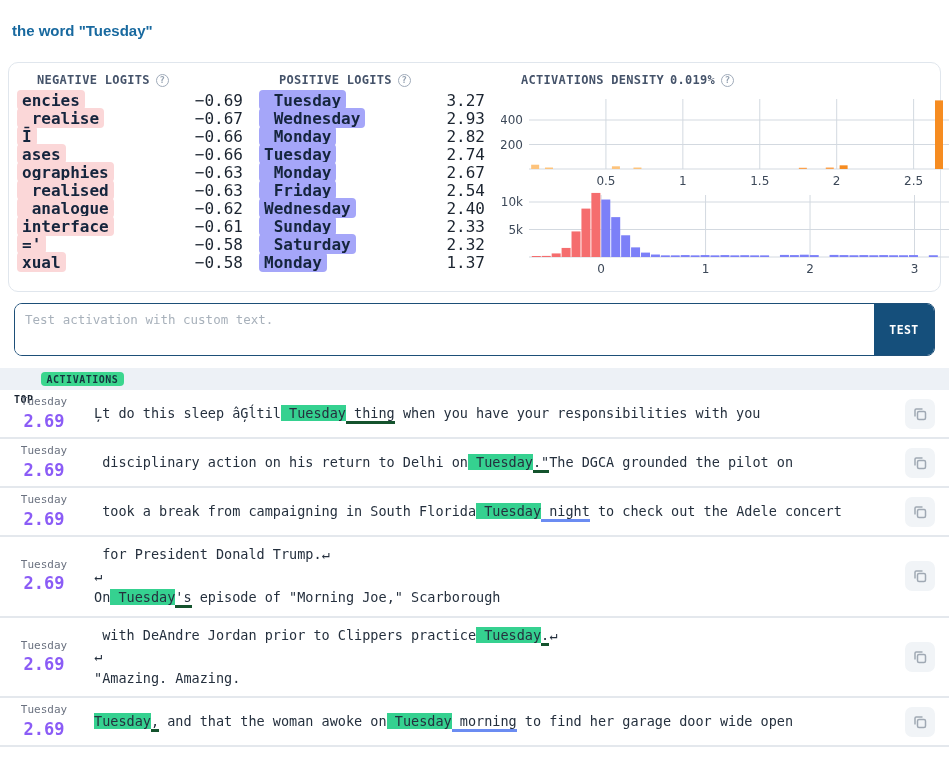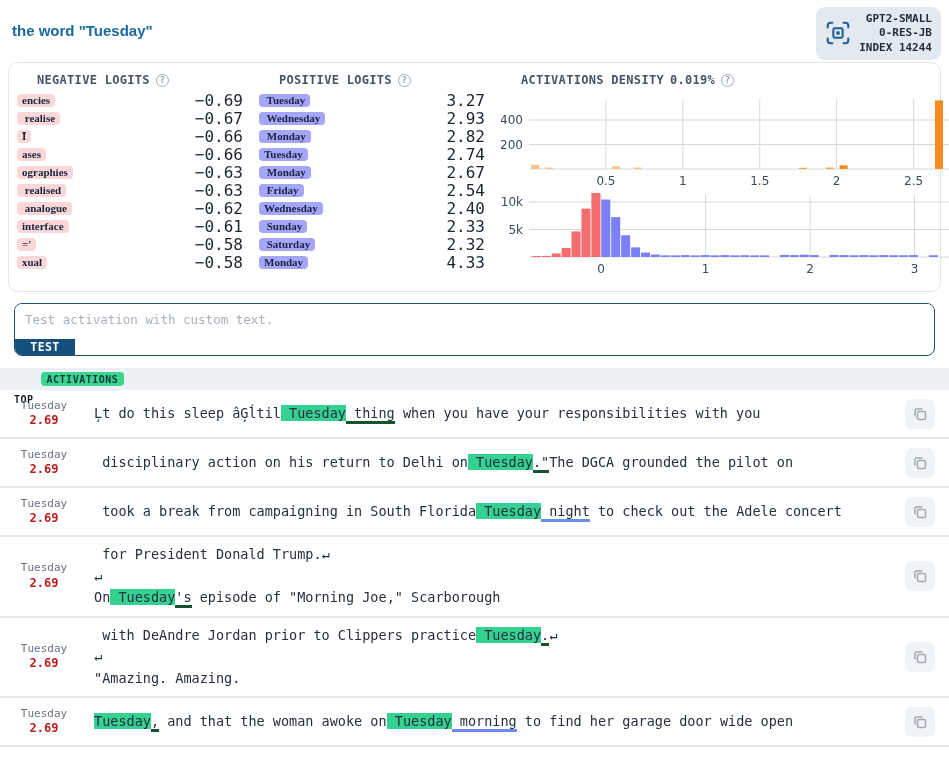--- a/index.html
+++ b/index.html
@@ -29,32 +29,32 @@
     display: flex; align-items: center; gap: 6px; margin-bottom: 4px;
     font-size: 12px; font-weight: 700; letter-spacing: 0.3px; color: #45536a; padding-left: 20px;
   }
   .qicon {
     width: 13px; height: 13px; border: 1.3px solid #a0abba; border-radius: 50%;
     color: #93a0b0; font-size: 9px; font-weight: 700; line-height: 10px;
     display: inline-flex; align-items: center; justify-content: center; cursor: pointer;
   }
   .logit-row { display: flex; justify-content: space-between; align-items: center; height: 18px; }
   .chip {
-    font-size: 11px; font-weight: 700; padding: 0.5px 5px; border-radius: 4px;
-    color: #15253d; white-space: pre; max-width: 165px; overflow: hidden; font-family: Liberation Serif, serif;
+    font-size: 16px; font-weight: 700; padding: 0.5px 5px; border-radius: 4px;
+    color: #15253d; white-space: pre; max-width: 165px; overflow: hidden;
   }
   .chip.neg { background: #fbd7d8; }
   .chip.pos { background: #a5a6f9; }
   .logit-val { font-size: 16px; color: #1b2430; }
   svg.hist { display: block; }
   svg.hist text { font-family: "DejaVu Sans", sans-serif; font-size: 12px; fill: #3c4858; }
   
   .test-wrap {
     display: flex; margin: 11px 14px 0 14px; height: 53px;
-    border: 1.5px solid #1d4f78; border-radius: 8px; overflow: hidden; background: #fff; flex-direction: column;
+    border: 1.5px solid #1d4f78; border-radius: 8px; overflow: hidden; background: #fff;
   }
   .test-input {
     flex: 1; border: none; outline: none; resize: none; padding: 8px 10px;
     font-family: "DejaVu Sans Mono", monospace; font-size: 12.5px; color: #333;
   }
   .test-input::placeholder { color: #a8b1bb; }
   .test-btn {
     flex: none; width: 60px; background: #154f7b; color: #fff; border: none; cursor: pointer;
     font-family: "DejaVu Sans Mono", monospace; font-size: 11.5px; font-weight: 700; letter-spacing: 0.4px;
   }
@@ -64,52 +64,35 @@
     display: flex; align-items: center; gap: 7px; padding: 0 14px;
   }
   .top-label { font-size: 10px; font-weight: 700; color: #16202e; letter-spacing: 0.5px; margin-top: 40px; }
   .act-badge {
     background: #3bd68e; color: #15353f; font-size: 10px; font-weight: 700;
     padding: 1.5px 6px; border-radius: 4px; letter-spacing: 0.5px; text-align: center;
   }
   .act-row { display: flex; align-items: center; border-bottom: 2px solid #e4e8ed; min-height: 49px; }
   .act-left { width: 88px; flex: none; text-align: center; }
   .act-token-label { font-size: 11px; color: #6b7280; line-height: 1.3; }
-  .act-val { font-size: 12px; font-weight: 700; color: #b91c1c; line-height: 1.3; }
+  .act-val { font-size: 17px; font-weight: 700; color: #8b5cf6; line-height: 1.3; }
   .act-text { flex: 1; padding: 7px 4px 7px 6px; font-size: 13.5px; color: #25303e; line-height: 21.5px; white-space: pre-wrap; }
   .seg-h { background: #35d190; }
   .seg-r { border-bottom: 3px solid #14532d; }
   .seg-b { border-bottom: 3px solid #6b8cf2; }
   .copy-btn {
     flex: none; width: 30px; height: 30px; margin-right: 14px; border: none; border-radius: 7px;
     background: #f1f4f7; display: flex; align-items: center; justify-content: center; cursor: pointer;
   }
 </style>
 </head>
 <body>
 
 <div class="header">
   <div class="title">the word "Tuesday"</div>
-  <div class="model-badge">
-    <svg width="28" height="28" viewBox="0 0 30 30">
-      <g stroke="#1b5f93" stroke-width="2.2" fill="none" stroke-linecap="round">
-        <path d="M4 9 V7 a3 3 0 0 1 3-3 h2"></path>
-        <path d="M21 4 h2 a3 3 0 0 1 3 3 v2"></path>
-        <path d="M26 21 v2 a3 3 0 0 1 -3 3 h-2"></path>
-        <path d="M9 26 H7 a3 3 0 0 1 -3-3 v-2"></path>
-        <rect x="10" y="10" width="10" height="10" rx="1.5"></rect>
-      </g>
-      <rect x="13.2" y="13.2" width="3.6" height="3.6" fill="#1b5f93"></rect>
-    </svg>
-    <div class="badge-text">
-      <div>GPT2-SMALL</div>
-      <div>0-RES-JB</div>
-      <div>INDEX 14244</div>
-    </div>
-  </div>
 </div>
 
 <div class="card">
   <div class="col-neg">
     <div class="col-head">
       <span>NEGATIVE LOGITS</span>
       <span class="qicon">?</span>
     </div>
     <div id="neg-list">
         <div class="logit-row">
@@ -191,21 +174,21 @@
         <div class="logit-row">
           <span class="chip pos"> Sunday</span>
           <span class="logit-val">2.33</span>
         </div>
         <div class="logit-row">
           <span class="chip pos"> Saturday</span>
           <span class="logit-val">2.32</span>
         </div>
         <div class="logit-row">
           <span class="chip pos">Monday</span>
-          <span class="logit-val">4.33</span>
+          <span class="logit-val">1.37</span>
         </div>
       </div>
   </div>
   <div class="col-chart">
     <div class="col-head">
       <span>ACTIVATIONS DENSITY</span>
       <span>0.019%</span>
       <span class="qicon">?</span>
     </div>
     <svg id="hist-top" class="hist" width="452" height="100">

